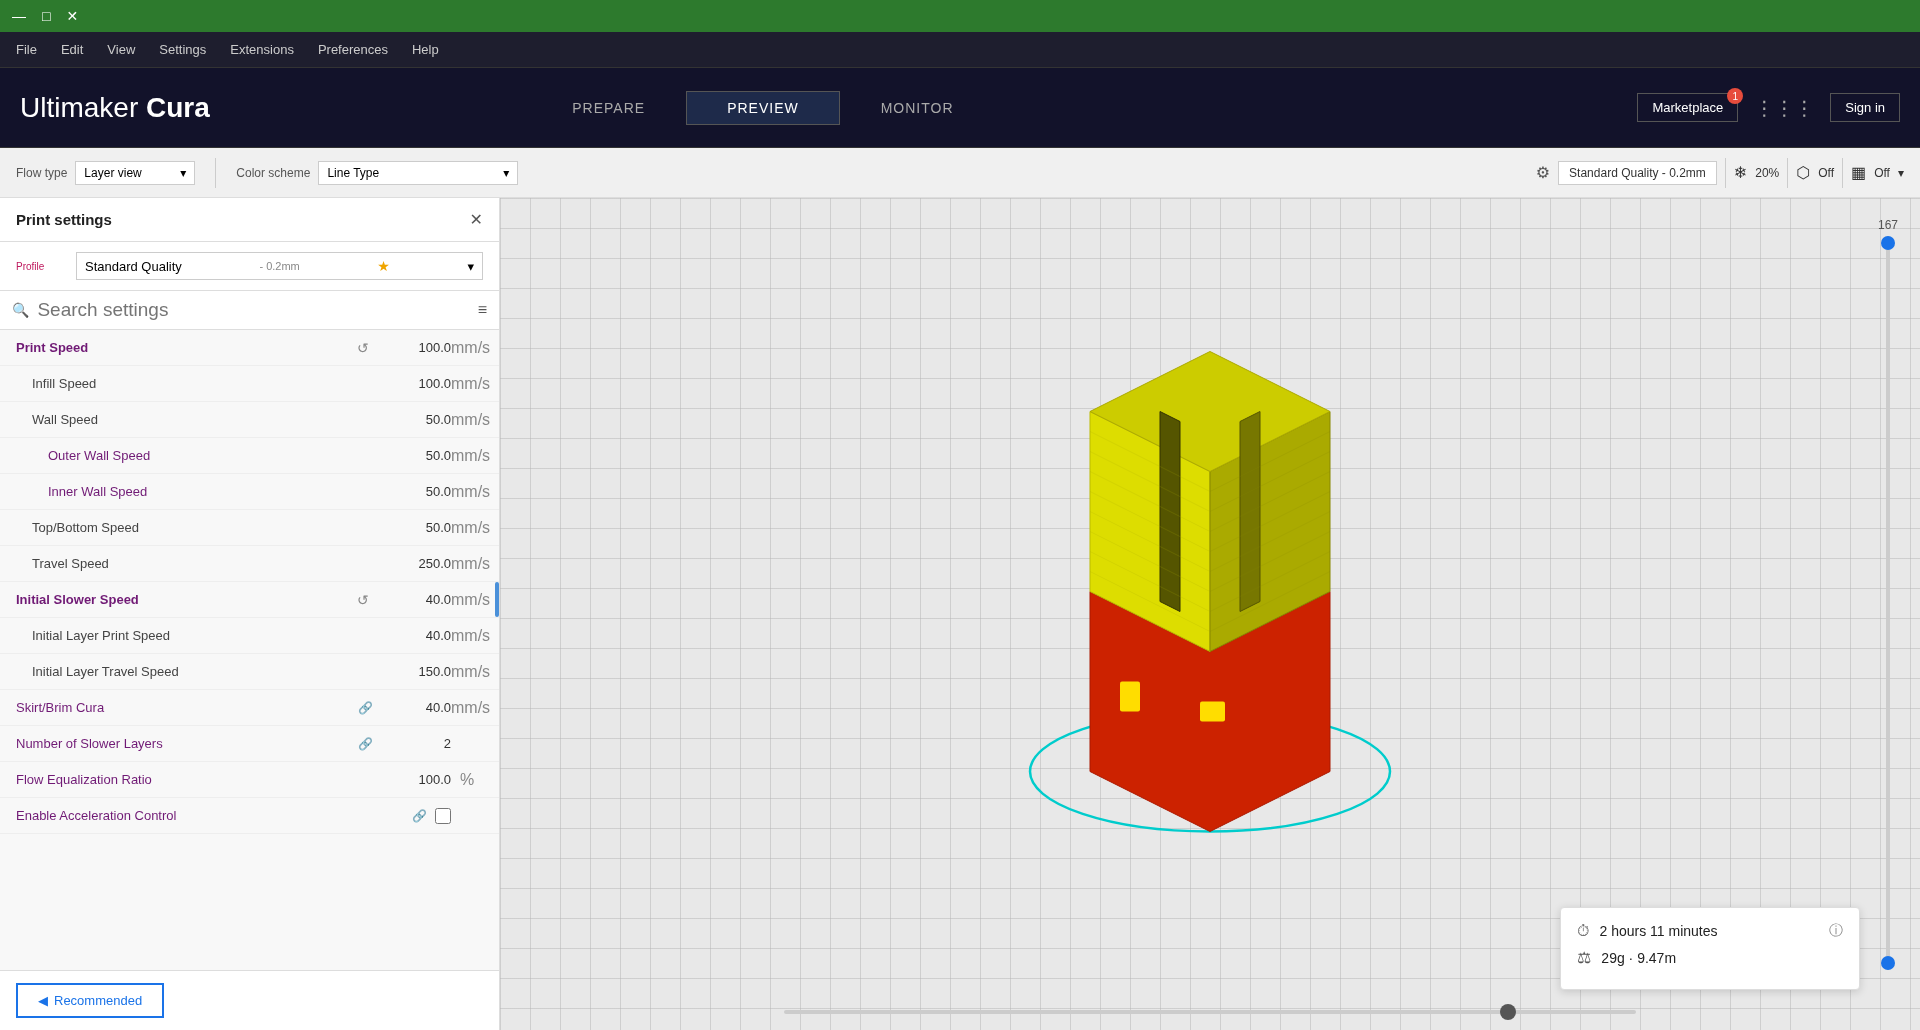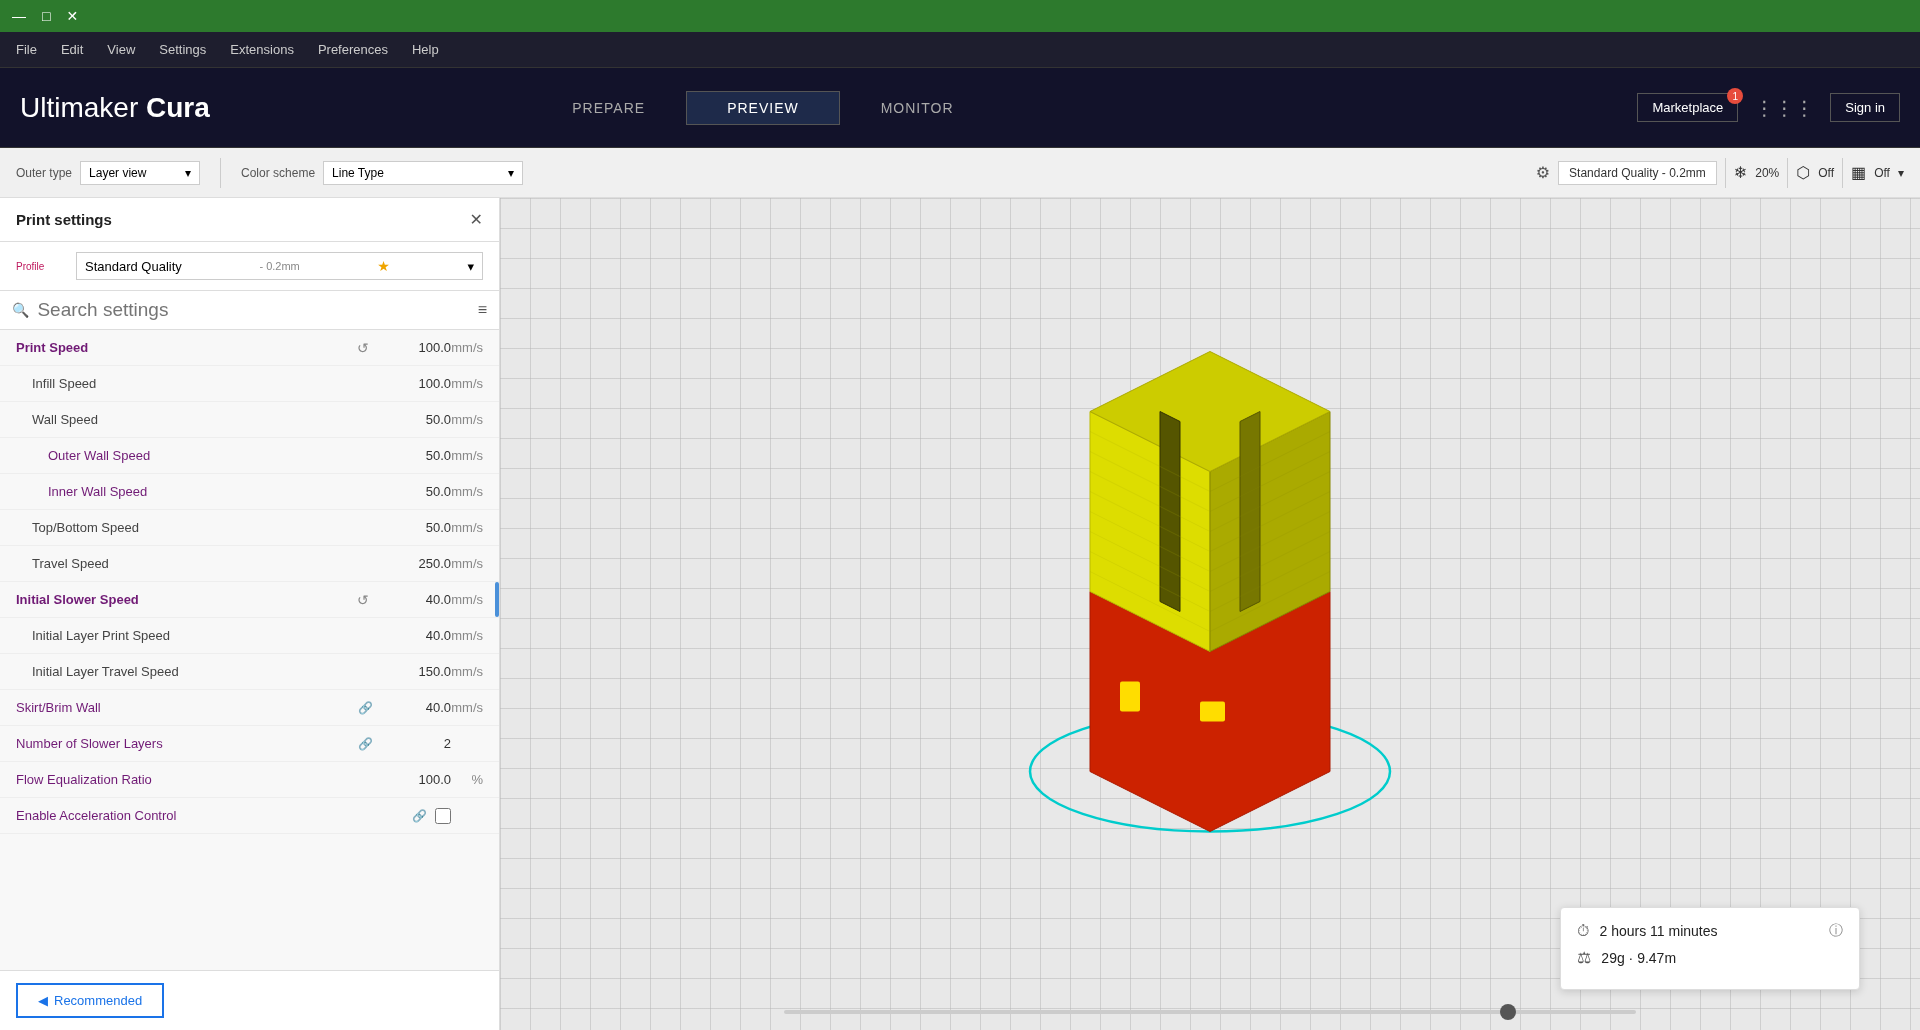--- a/index.html
+++ b/index.html
@@ -220,21 +220,21 @@
     .setting-name.sub { padding-left: 16px; color: #444; }
     .setting-name.bold { font-weight: 600; }
     .setting-reset { color: #888; font-size: 14px; cursor: pointer; margin-right: 8px; width: 16px; }
     .setting-link { color: #888; font-size: 12px; cursor: pointer; margin-right: 8px; }
     .setting-value {
       width: 70px;
       text-align: right;
       color: #333;
       font-size: 13px;
     }
-    .setting-unit { width: 32px; text-align: right; color: #888; font-size: 13px; }
+    .setting-unit { width: 32px; text-align: center; color: #888; font-size: 16px; }
     .setting-checkbox { width: 16px; height: 16px; cursor: pointer; }
 
     #recommended-btn {
       padding: 12px 16px;
       background: white;
       border-top: 1px solid #ddd;
     }
     .recommended-button {
       background: white;
       border: 2px solid #1a73e8;
@@ -429,21 +429,21 @@
       <span>Marketplace</span>
       <span class="badge">1</span>
     </button>
     <span class="grid-icon">⋮⋮⋮</span>
     <button class="signin-btn">Sign in</button>
   </div>
 </div>
 
 <div id="toolbar">
   <div class="toolbar-group">
-    <span class="toolbar-label">Outer type</span>
+    <span class="toolbar-label">Flow type</span>
     <div class="toolbar-select">
       <span>Layer view</span>
       <span>▾</span>
     </div>
   </div>
   <div class="toolbar-divider"></div>
   <div class="toolbar-group">
     <span class="toolbar-label">Color scheme</span>
     <div class="toolbar-select" style="min-width:200px;">
       <span>Line Type</span>
@@ -548,21 +548,21 @@
         <span class="setting-value">40.0</span>
         <span class="setting-unit">mm/s</span>
       </div>
       <div class="setting-row">
         <span class="setting-name sub">Initial Layer Travel Speed</span>
         <span class="setting-reset">&nbsp;</span>
         <span class="setting-value">150.0</span>
         <span class="setting-unit">mm/s</span>
       </div>
       <div class="setting-row">
-        <span class="setting-name">Skirt/Brim Wall</span>
+        <span class="setting-name">Skirt/Brim Cura</span>
         <span class="setting-link">🔗</span>
         <span class="setting-value">40.0</span>
         <span class="setting-unit">mm/s</span>
       </div>
       <div class="setting-row">
         <span class="setting-name">Number of Slower Layers</span>
         <span class="setting-link">🔗</span>
         <span class="setting-value">2</span>
         <span class="setting-unit"></span>
       </div>
@@ -627,20 +627,27 @@
           <line x1="200" y1="220" x2="320" y2="160"></line>
           <line x1="200" y1="240" x2="320" y2="180"></line>
           <line x1="200" y1="260" x2="320" y2="200"></line>
           <line x1="200" y1="280" x2="320" y2="220"></line>
           <line x1="200" y1="300" x2="320" y2="240"></line>
           <line x1="200" y1="320" x2="320" y2="260"></line>
         </g>
       </svg>
     </div>
 
+    <div id="layer-slider">
+      <span class="layer-num">167</span>
+      <div class="slider-track">
+        <div class="slider-handle-top"></div>
+        <div class="slider-handle-bottom"></div>
+      </div>
+    </div>
 
     <div id="bottom-slider">
       <div class="bottom-slider-track">
         <div class="bottom-slider-handle"></div>
       </div>
     </div>
 
     <div id="info-panel">
       <div class="info-row">
         <span class="info-icon">⏱</span>

